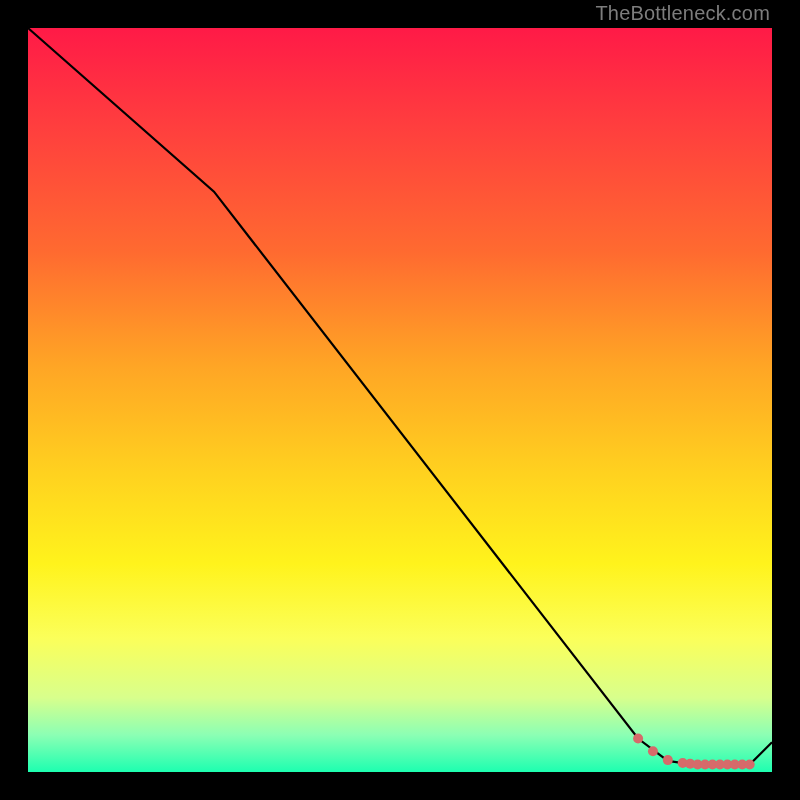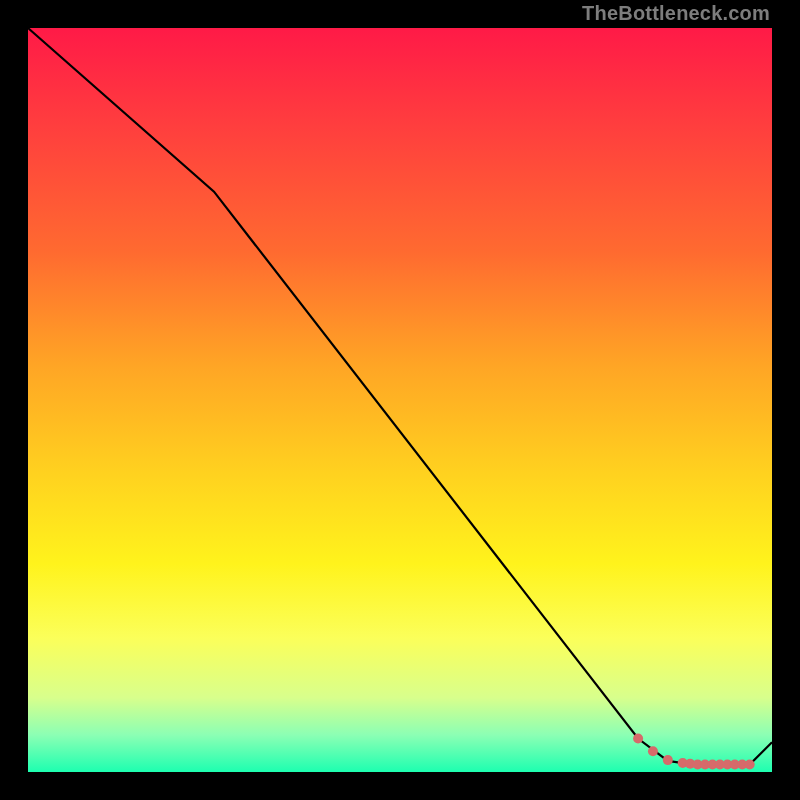--- a/index.html
+++ b/index.html
@@ -36,21 +36,21 @@
       #8cffb4 95%,
       #1dffb0 100%
     );
   }
   .watermark {
     position: absolute;
     top: 2px;
     right: 30px;
     color: #7d7d7d;
     font-size: 20px;
-    font-weight: 700;
+    font-weight: 400;
     letter-spacing: 0.2px;
     user-select: none;
   }
   svg.curve {
     position: absolute;
     left: 0;
     top: 0;
     width: 100%;
     height: 100%;
     overflow: visible;

